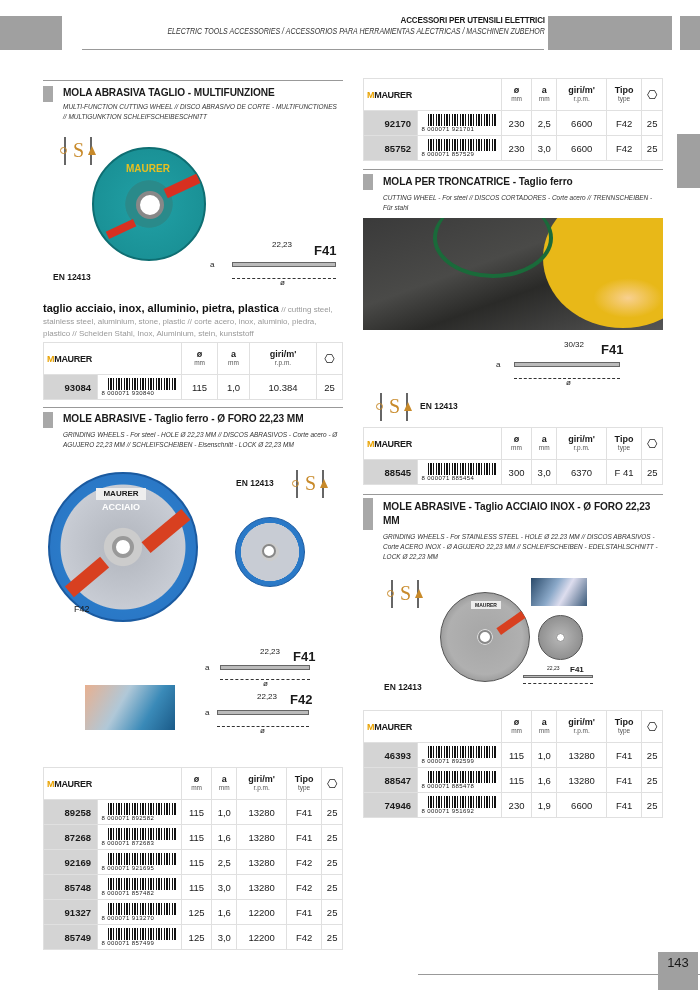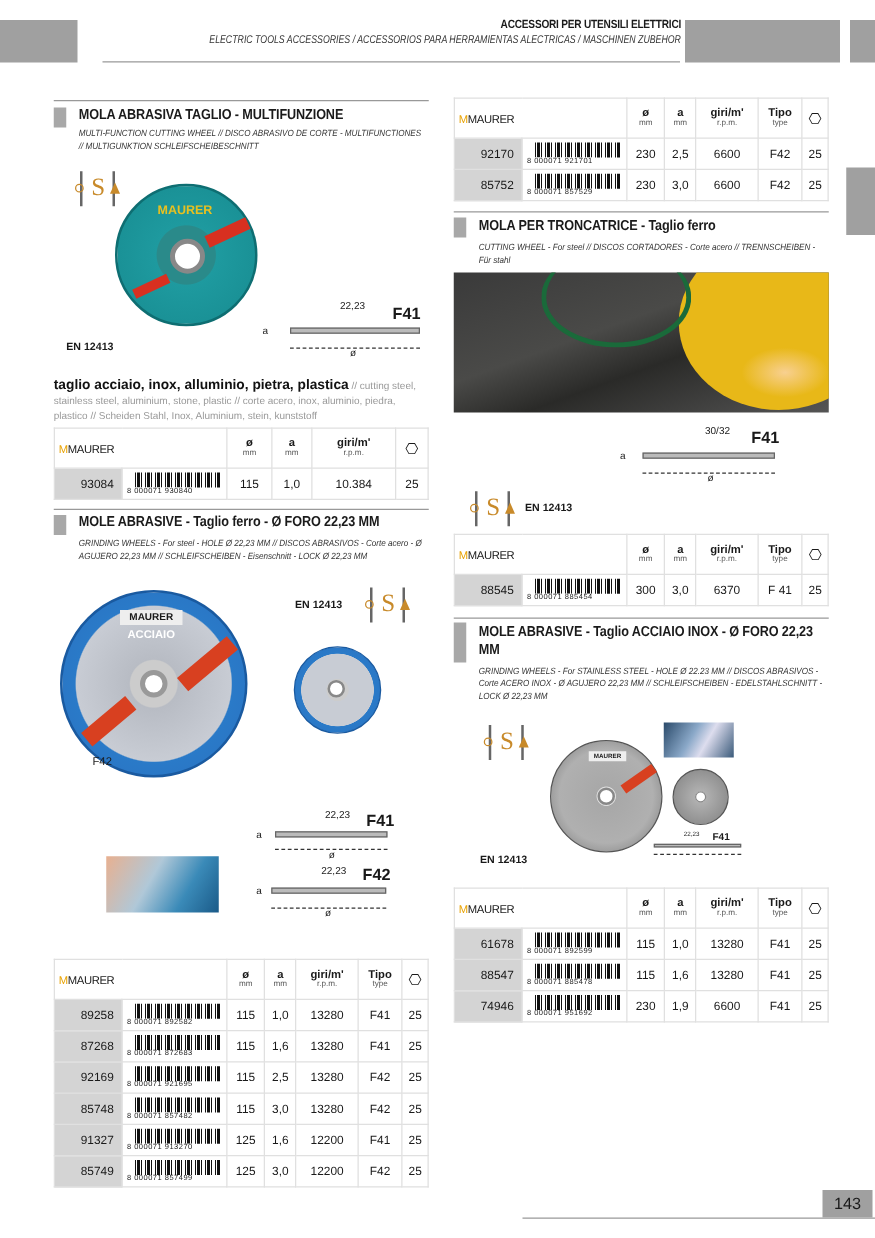--- a/index.html
+++ b/index.html
@@ -9,21 +9,21 @@
 .hdr-title{position:absolute;right:155px;top:14px;font-weight:bold;font-size:9.5px;letter-spacing:-0.2px;transform:scaleX(0.85);transform-origin:right}
 .hdr-sub{position:absolute;right:155px;top:26px;font-style:italic;font-size:9px;color:#333;transform:scaleX(0.78);transform-origin:right;white-space:nowrap}
 .hline{position:absolute;height:1px;background:#999}
 .sec-bar{position:absolute;width:10px;background:#a8a8a8}
 .sec-title{position:absolute;font-weight:bold;font-size:11.5px;transform:scaleX(0.88);transform-origin:left;white-space:nowrap;letter-spacing:-0.1px}
 .sec-title.wrap{white-space:normal;width:320px}
 .sec-sub{position:absolute;font-style:italic;font-size:7.2px;color:#333;line-height:10px;transform:scaleX(0.9);transform-origin:left}
 .tbl{position:absolute;border-collapse:collapse;font-size:9.5px;border:1px solid #ddd}
 .tbl td{border:1px solid #e0e0e0;text-align:center;height:25px;padding:0}
 .tbl tr.head td{height:32px;vertical-align:middle}
-.tbl td.code{background:#d4d4d4;font-weight:normal;text-align:right;padding-right:6px;width:54px}
+.tbl td.code{background:#d4d4d4;font-weight:bold;text-align:right;padding-right:6px;width:54px}
 .tbl tr.head td.code{background:#fff}
 .brand{font-weight:900;font-size:9px;letter-spacing:-0.3px;text-align:left!important;padding-left:3px!important}
 .brand .m{color:#e8a200}
 .h1{font-weight:bold;font-size:9px;line-height:9px}
 .h2{font-size:6.5px;color:#555;line-height:8px}
 .barcode{display:inline-block;width:76px;height:20px;position:relative;vertical-align:middle}
 .bars{position:absolute;left:6px;right:2px;top:1px;height:12px;background:repeating-linear-gradient(90deg,#111 0 1px,#fff 1px 2px,#111 2px 4px,#fff 4px 5px,#111 5px 6px,#fff 6px 8px)}
 .bnum{position:absolute;left:0;bottom:0;font-size:6px;letter-spacing:0.4px;white-space:nowrap;background:#fff;line-height:7px}
 .desc{position:absolute;font-size:8px;line-height:12px;color:#999;width:300px}
 .desc b{color:#111;font-size:11px}
@@ -32,21 +32,21 @@
 .osa span{position:absolute;font-family:"Liberation Serif",serif;color:#c88a2a;font-size:20px;top:2px;left:7px}
 .osa i{position:absolute;left:-6px;top:10px;width:7px;height:7px;border:1px solid #c88a2a;border-radius:50%}
 .osa em{position:absolute;right:-6px;top:9px;width:0;height:0;border-left:4px solid transparent;border-right:4px solid transparent;border-bottom:9px solid #c88a2a}
 .disc{position:absolute;border-radius:50%}
 .disc .hole{position:absolute;border-radius:50%;background:#fff;border:4px solid #888}
 .schem{position:absolute}
 .schem .bar{position:absolute;height:5px;background:#bbb;border:1px solid #666}
 .schem .lbl{position:absolute;font-size:8px}
 .schem .type{position:absolute;font-weight:bold;font-size:13px}
 .schem .dash{position:absolute;height:0;border-top:1px dashed #333}
-.page-num{position:absolute;left:658px;top:952px;width:40px;height:22px;background:#a0a0a0;font-size:13px;text-align:center;line-height:22px}
+.page-num{position:absolute;left:658px;top:952px;width:40px;height:38px;background:#a0a0a0;font-size:13px;text-align:center;line-height:22px}
 </style>
 </head>
 <body>
 
 <div class="abs gray" style="left:0;top:16px;width:62px;height:34px"></div>
 <div class="abs gray" style="left:548px;top:16px;width:124px;height:34px"></div>
 <div class="abs gray" style="left:680px;top:16px;width:20px;height:34px"></div>
 <div class="hdr-title">ACCESSORI PER UTENSILI ELETTRICI</div>
 <div class="hdr-sub">ELECTRIC TOOLS ACCESSORIES / ACCESSORIOS PARA HERRAMIENTAS ALECTRICAS / MASCHINEN ZUBEHOR</div>
 <div class="hline" style="left:82px;top:49px;width:462px"></div>
@@ -377,21 +377,21 @@
           <div class="h1">giri/m'</div>
           <div class="h2">r.p.m.</div>
         </td>
     <td>
           <div class="h1">Tipo</div>
           <div class="h2">type</div>
         </td>
     <td style="font-size:12px">⎔</td>
   </tr>
   <tr>
-        <td class="code">61678</td>
+        <td class="code">46393</td>
         <td style="width:84px"><span class="barcode"><span class="bars"></span><span class="bnum">8 000071 892599</span></span></td>
         <td>115</td>
         <td>1,0</td>
         <td>13280</td>
         <td>F41</td>
         <td>25</td>
       </tr>
   <tr>
         <td class="code">88547</td>
         <td><span class="barcode"><span class="bars"></span><span class="bnum">8 000071 885478</span></span></td>

